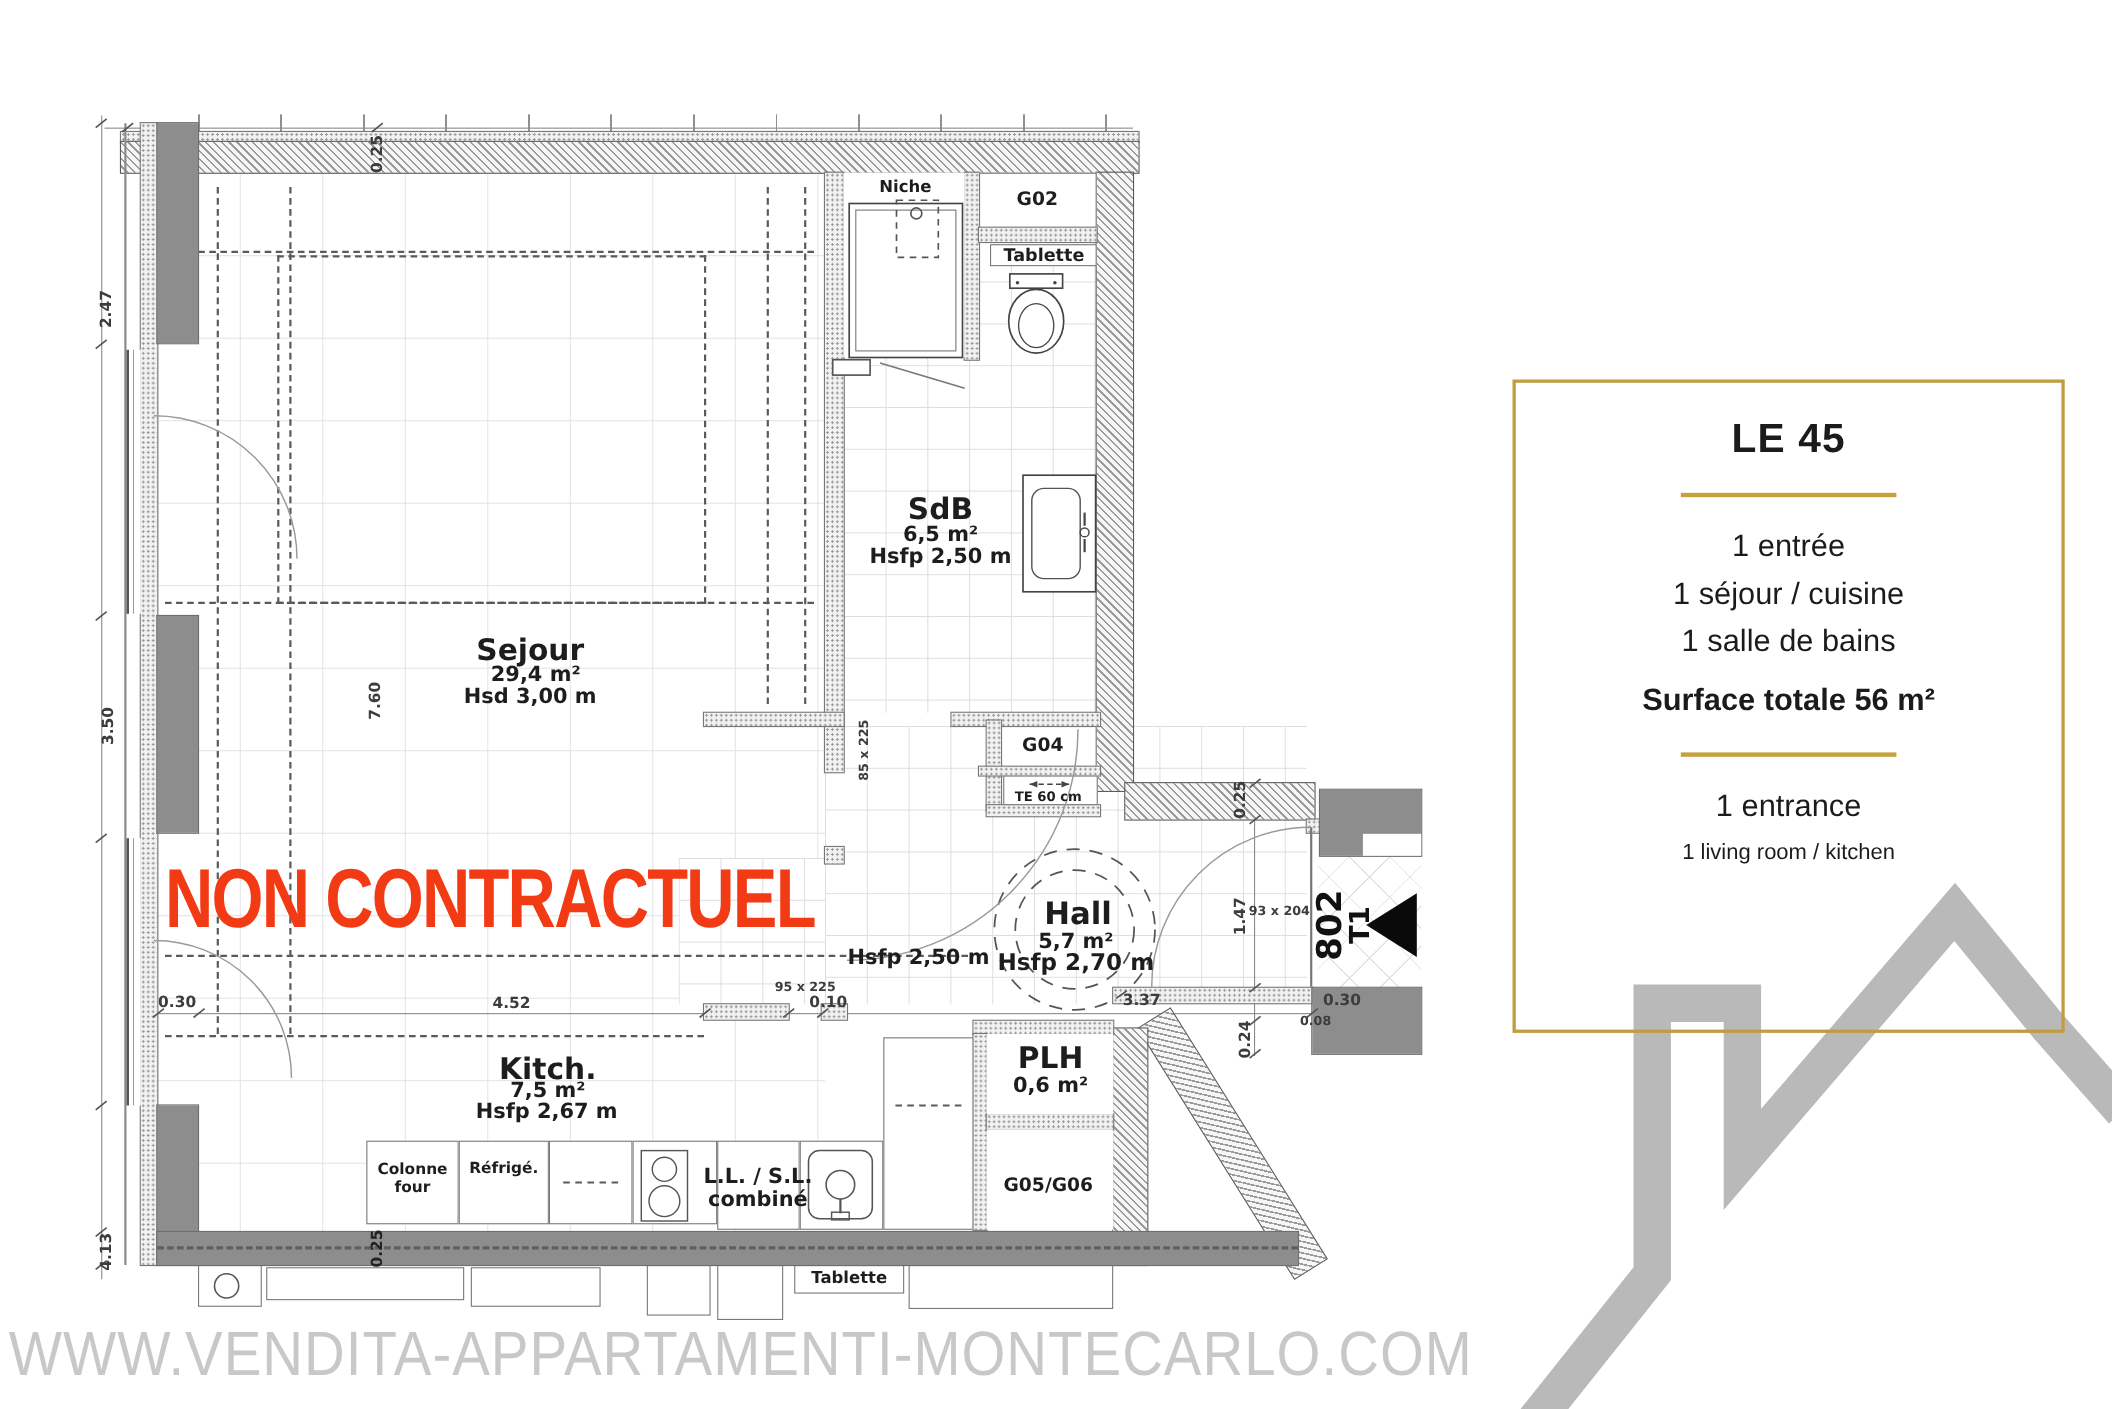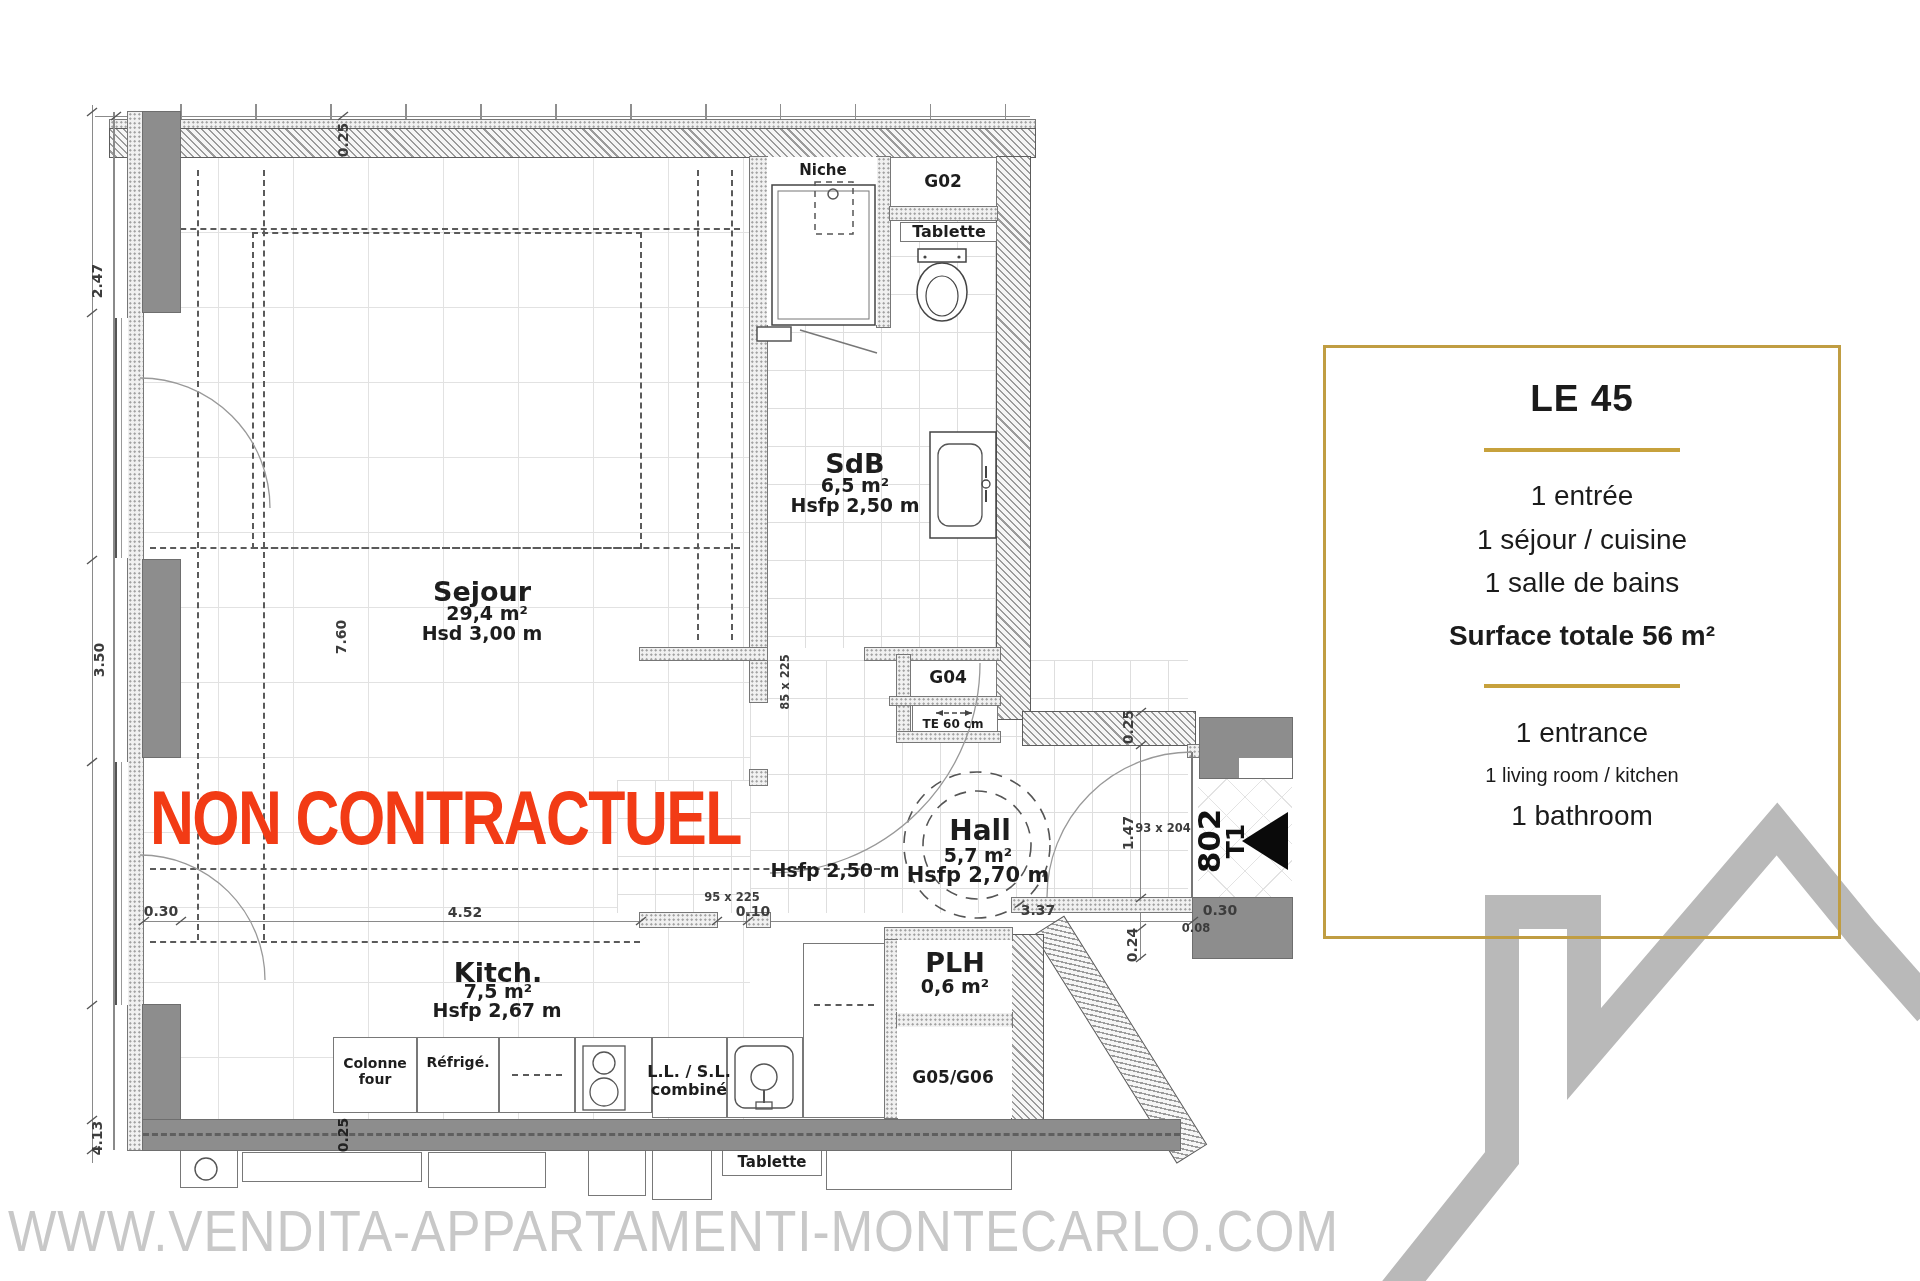--- a/index.html
+++ b/index.html
@@ -30,22 +30,22 @@
   .dim.s{font-size:11.5px;}
   .rl{position:absolute;transform:translate(-50%,-50%);text-align:center;font-weight:bold;
       color:#1d1d1d;white-space:pre-line;z-index:40;font-family:"DejaVu Sans",sans-serif;line-height:1.12;}
   .disclaimer{position:absolute;left:150px;top:774px;font:bold 76px "Liberation Sans",sans-serif;
       color:#f23b15;letter-spacing:-2px;white-space:nowrap;transform:scaleX(.8);transform-origin:left top;z-index:60;}
   .watermark{position:absolute;left:8px;top:1198px;font:57px "Liberation Sans",sans-serif;color:#c8c8c8;
       letter-spacing:1px;white-space:nowrap;transform:scaleX(.9);transform-origin:left top;z-index:5;}
   .unitref{position:absolute;left:1222px;top:841px;transform:translate(-50%,-50%) rotate(-90deg);
       text-align:center;font-weight:bold;color:#111;z-index:40;line-height:.95;font-family:"DejaVu Sans",sans-serif;}
   
-  .panel{position:absolute;left:1323px;top:345px;width:496px;height:588px;border:3px solid #c09d42;
-         z-index:30;background:transparent;padding-left:16px;}
+  .panel{position:absolute;left:1375px;top:345px;width:496px;height:588px;border:3px solid #c09d42;
+         z-index:30;background:transparent;}
   .panel .t{position:absolute;left:0;width:100%;text-align:center;transform:translateY(-50%);color:#1b1b1b;}
   .gold-div{position:absolute;left:50%;transform:translateX(-50%);width:196px;height:4px;background:#c7a13c;}
   svg.overlay{position:absolute;left:0;top:0;z-index:20;pointer-events:none;}
   svg.logo{position:absolute;left:0;top:0;z-index:10;pointer-events:none;}
 </style>
 </head>
 <body>
 
 <div class="stage">
 
@@ -233,21 +233,21 @@
   <div class="rl" style="left:498px;top:992px;font-size:19px">7,5 m²</div>
   <div class="rl" style="left:497px;top:1011px;font-size:19px">Hsfp 2,67 m</div>
 
   <div class="rl" style="left:955px;top:963px;font-size:27px">PLH</div>
   <div class="rl" style="left:955px;top:987px;font-size:19px">0,6 m²</div>
   <div class="rl" style="left:953px;top:1078px;font-size:17px">G05/G06</div>
 
   <div class="rl" style="left:375px;top:1072px;font-size:14px">Colonne
 four</div>
   <div class="rl" style="left:458px;top:1063px;font-size:14px">Réfrigé.</div>
-  <div class="rl" style="left:689px;top:1081px;font-size:16px">L.L. / S.L.
+  <div class="rl" style="left:689px;top:1081px;font-size:19px">L.L. / S.L.
 combiné</div>
   <div class="rl" style="left:772px;top:1162px;font-size:15px">Tablette</div>
 
   <div class="unitref">
     <div style="font-size:31px">802</div>
     <div style="font-size:25px">T1</div>
   </div>
 
   <div class="dim v" style="left:343px;top:140px">0.25</div>
   <div class="dim v" style="left:97px;top:281px">2.47</div>
@@ -277,18 +277,17 @@
   <div class="panel">
     <div class="t" style="top:51px;font-size:37px;font-weight:bold;letter-spacing:1px">LE 45</div>
     <div class="gold-div" style="top:100px"></div>
     <div class="t" style="top:148px;font-size:28px">1 entrée</div>
     <div class="t" style="top:192px;font-size:28px">1 séjour / cuisine</div>
     <div class="t" style="top:235px;font-size:28px">1 salle de bains</div>
     <div class="t" style="top:288px;font-size:28px;font-weight:bold">Surface totale 56 m²</div>
     <div class="gold-div" style="top:336px"></div>
     <div class="t" style="top:385px;font-size:28px">1 entrance</div>
     <div class="t" style="top:427px;font-size:20px">1 living room / kitchen</div>
-    <div class="t" style="top:468px;font-size:28px">1 bathroom</div>
   </div>
 
   <div class="watermark">WWW.VENDITA-APPARTAMENTI-MONTECARLO.COM</div>
 
 </div>
 
 </body></html>

